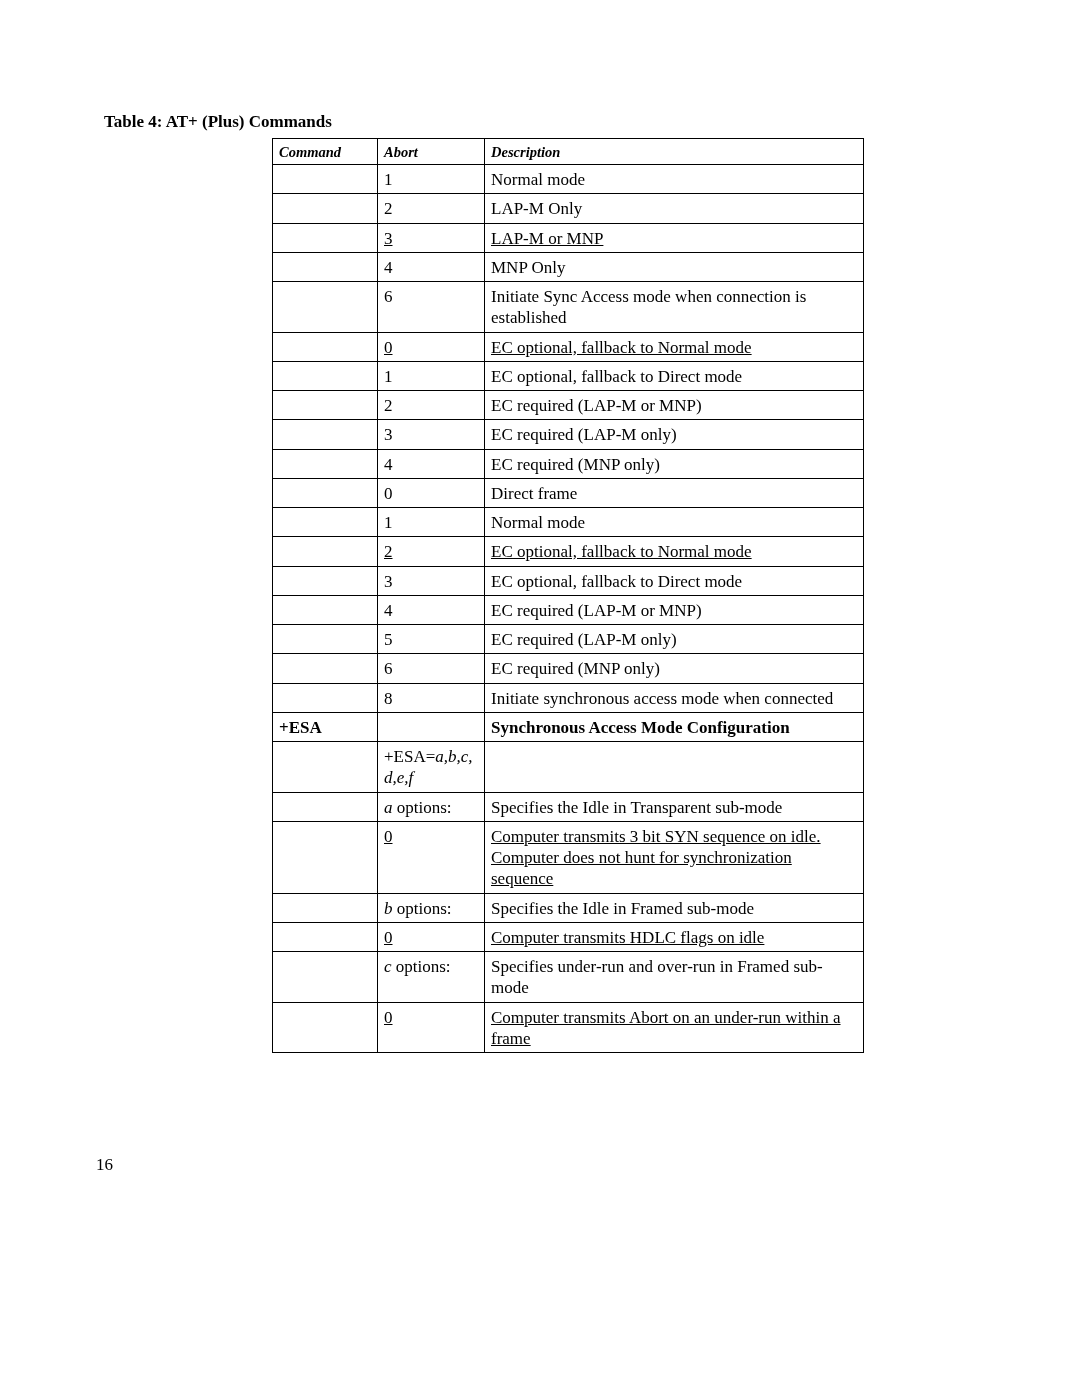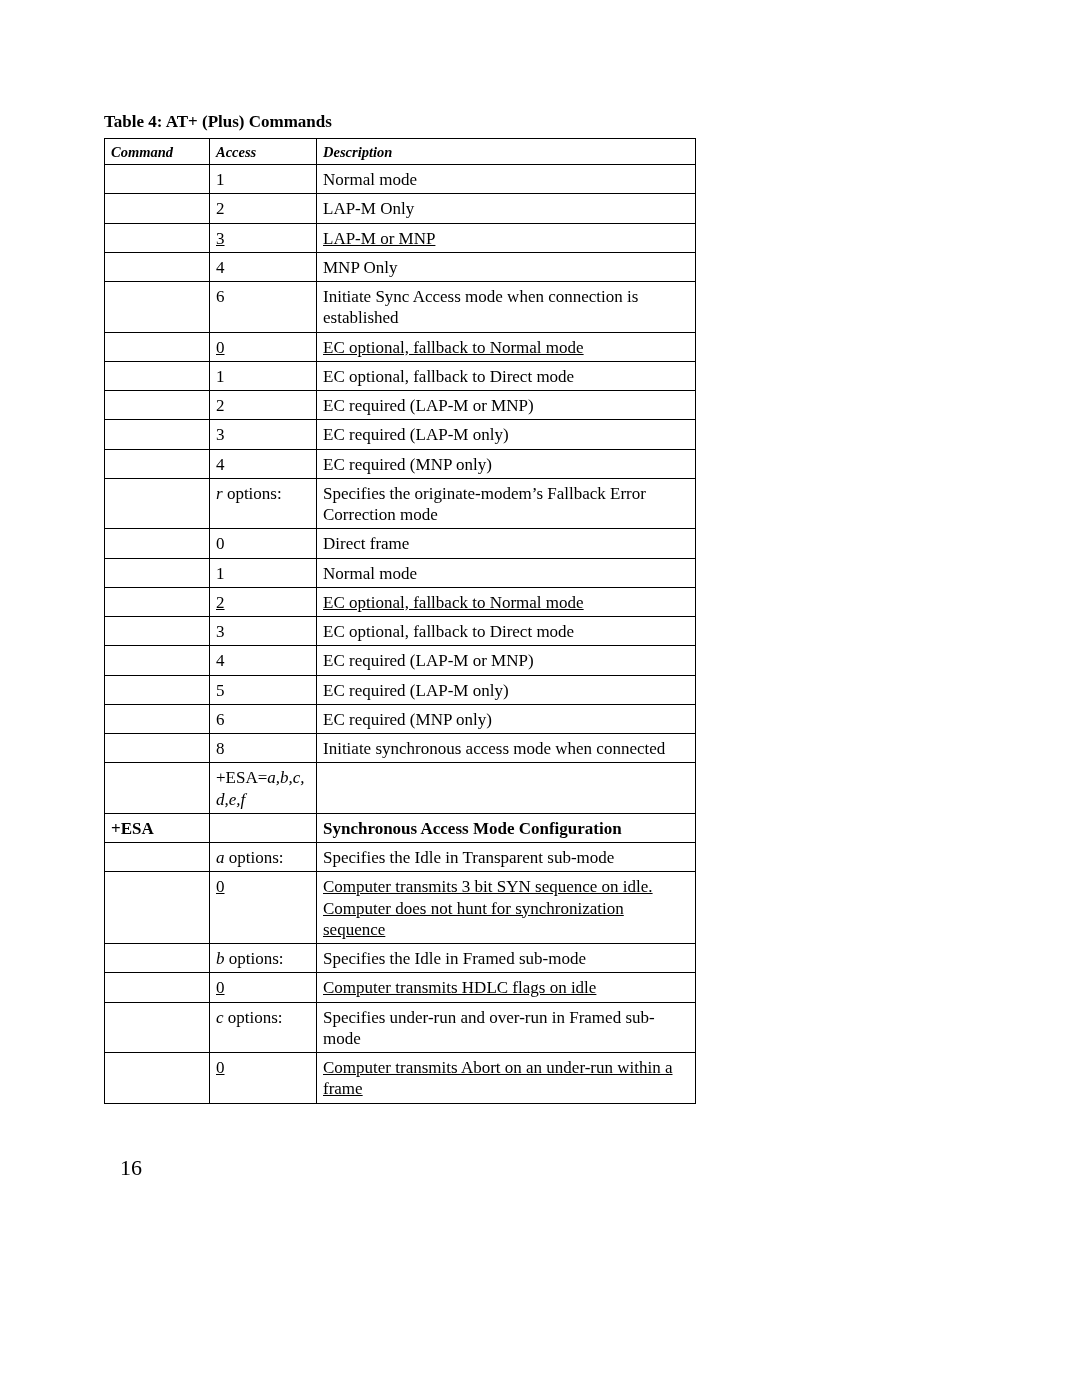--- a/index.html
+++ b/index.html
@@ -17,20 +17,21 @@
     padding: 112px 104px 0 104px;
     border-radius: 24px;
   }
   .title {
     font-weight: bold;
     font-size: 17px;
     margin-bottom: 6px;
   }
   table {
     border-collapse: collapse;
+    margin-left: 168px; 
     width: 592px;
     padding-left: 20px;
   }
   th, td {
     border: 1px solid #000;
     padding: 4px 6px 3px 6px;
     text-align: left;
     vertical-align: top;
     line-height: 1.25;
   }
@@ -46,41 +47,41 @@
     width: 92px;
   }
   td.desc {
     
   }
   .u { text-decoration: underline; }
   .b { font-weight: bold; }
   .i { font-style: italic; }
   .page-number {
     position: absolute;
-    left: 120px;
+    left: 96px;
     top: 1155px;
-    font-size: 22px;
+    font-size: 17px;
   }
   .page-wrap {
     position: relative;
     width: 1080px;
     height: 1397px;
   }
 </style>
 </head>
 <body>
 
 <div class="page-wrap">
 <div class="page">
   <div class="title">Table 4: AT+ (Plus) Commands</div>
   <table>
     <thead>
       <tr>
         <th class="command">Command</th>
-        <th class="option">Access</th>
+        <th class="option">Abort</th>
         <th class="desc">Description</th>
       </tr>
     </thead>
     <tbody id="tbody">
           <tr>
             <td class="command"></td>
             <td class="option">1</td>
             <td class="desc">Normal mode</td>
           </tr>
           <tr>
@@ -123,25 +124,20 @@
             <td class="option">3</td>
             <td class="desc">EC required (LAP-M only)</td>
           </tr>
           <tr>
             <td class="command"></td>
             <td class="option">4</td>
             <td class="desc">EC required (MNP only)</td>
           </tr>
           <tr>
             <td class="command"></td>
-            <td class="option"><span class="i">r</span> options:</td>
-            <td class="desc">Specifies the originate-modem’s Fallback Error Correction mode</td>
-          </tr>
-          <tr>
-            <td class="command"></td>
             <td class="option">0</td>
             <td class="desc">Direct frame</td>
           </tr>
           <tr>
             <td class="command"></td>
             <td class="option">1</td>
             <td class="desc">Normal mode</td>
           </tr>
           <tr>
             <td class="command"></td>
@@ -165,30 +161,30 @@
           </tr>
           <tr>
             <td class="command"></td>
             <td class="option">6</td>
             <td class="desc">EC required (MNP only)</td>
           </tr>
           <tr>
             <td class="command"></td>
             <td class="option">8</td>
             <td class="desc">Initiate synchronous access mode when connected</td>
-          </tr>
-          <tr>
-            <td class="command"></td>
-            <td class="option">+ESA=<span class="i">a,b,c,<br>d,e,f</span></td>
-            <td class="desc"></td>
           </tr>
           <tr>
             <td class="command"><span class="b">+ESA</span></td>
             <td class="option"></td>
             <td class="desc"><span class="b">Synchronous Access Mode Configuration</span></td>
+          </tr>
+          <tr>
+            <td class="command"></td>
+            <td class="option">+ESA=<span class="i">a,b,c,<br>d,e,f</span></td>
+            <td class="desc"></td>
           </tr>
           <tr>
             <td class="command"></td>
             <td class="option"><span class="i">a</span> options:</td>
             <td class="desc">Specifies the Idle in Transparent sub-mode</td>
           </tr>
           <tr>
             <td class="command"></td>
             <td class="option"><span class="u">0</span></td>
             <td class="desc"><span class="u">Computer transmits 3 bit SYN sequence on idle. Computer does not hunt for synchronization sequence</span></td>

